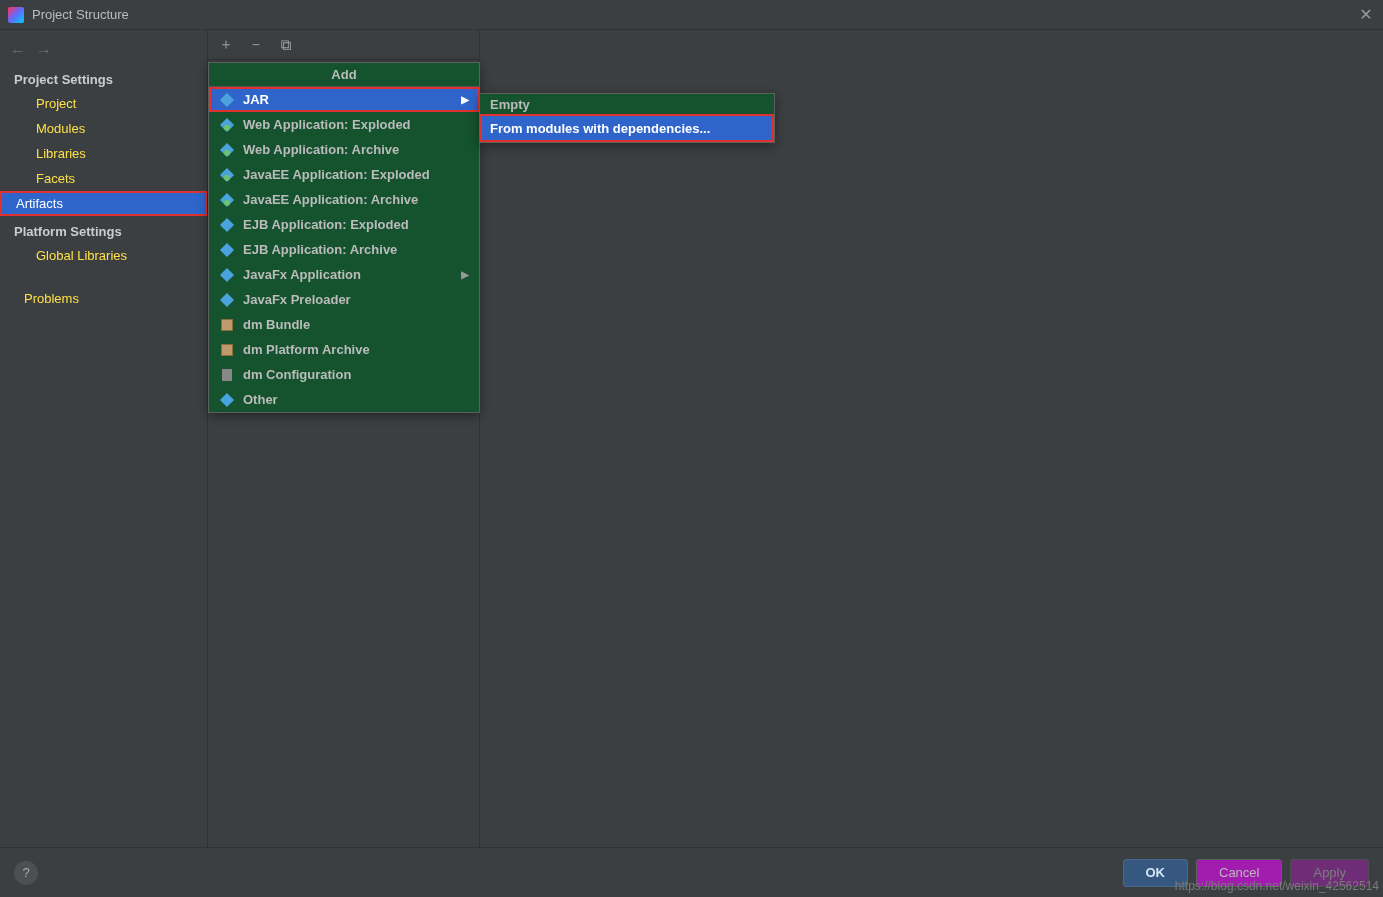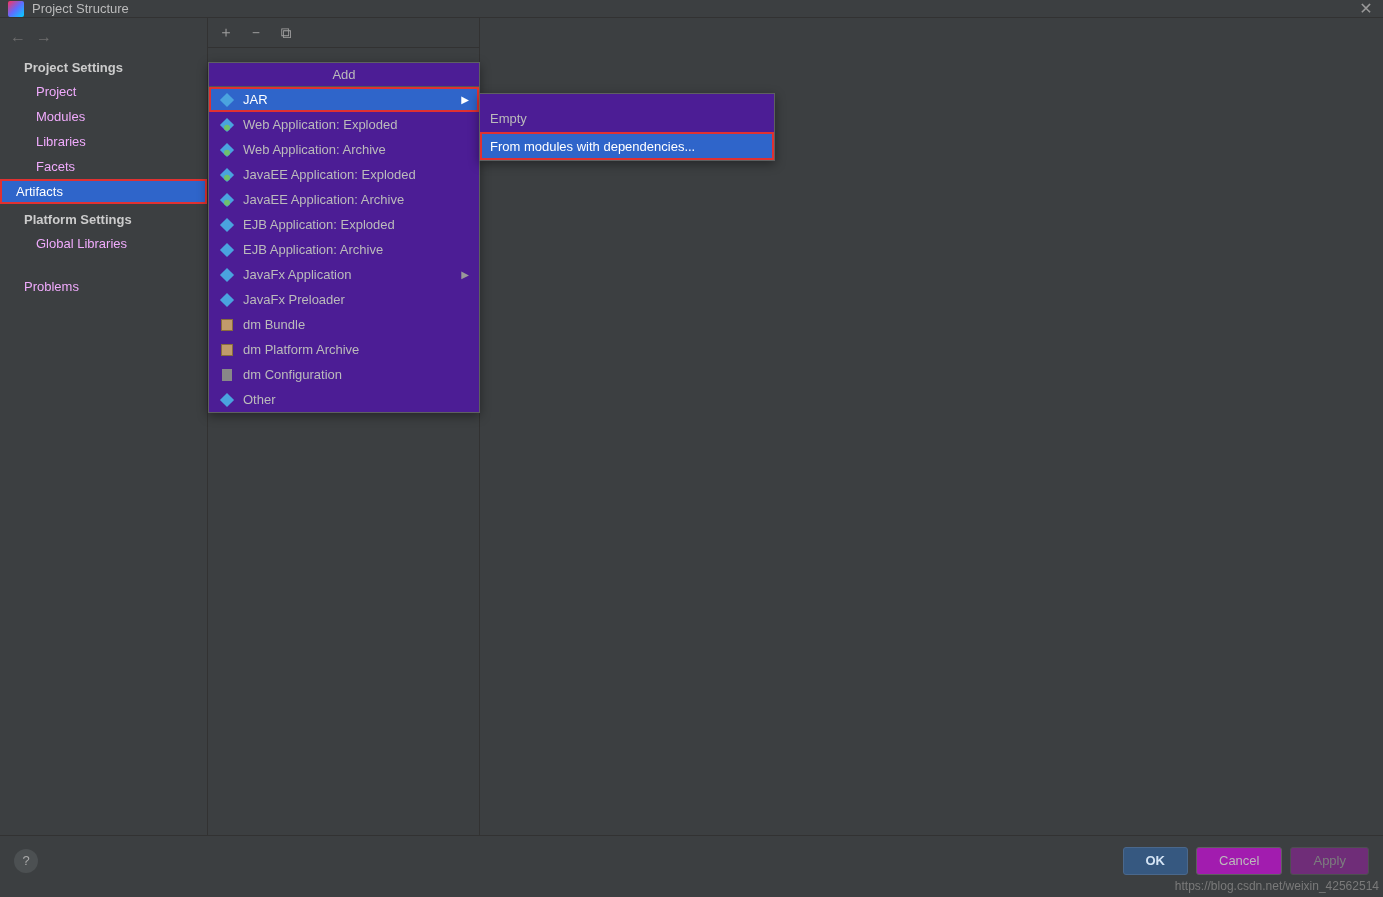--- a/index.html
+++ b/index.html
@@ -7,21 +7,21 @@
   font-family: "Segoe UI", -apple-system, sans-serif;
   font-size: 13px;
   background: #3c3f41;
   color: #bbbbbb;
   width: 1383px;
   height: 897px;
   overflow: hidden;
   position: relative;
 }
 .titlebar {
-  height: 18px;
+  height: 30px;
   background: #3c3f41;
   display: flex;
   align-items: center;
   padding: 0 8px;
   color: #bbbbbb;
   border-bottom: 1px solid #323232;
 }
 .titlebar .app-icon {
   width: 16px; height: 16px;
   background: linear-gradient(135deg, #fe315d 0%, #5f6cff 50%, #00d3ff 100%);
@@ -41,28 +41,28 @@
   padding-top: 4px;
 }
 .nav-arrows {
   padding: 6px 10px;
   display: flex;
   gap: 10px;
   color: #6e6e6e;
 }
 .nav-arrows span { font-size: 16px; }
 .section-header {
-  padding: 8px 14px 4px 24px;
+  padding: 8px 14px 4px 14px;
   font-weight: 600;
   color: #cccccc;
   font-size: 13px;
 }
 .sidebar-item {
   padding: 5px 14px 5px 36px;
-  color: #f0abfc;
+  color: #fde047;
   cursor: pointer;
   font-size: 13px;
 }
 .sidebar-item.selected {
   background: #2f65ca;
   color: #ffffff;
 }
 .sidebar-item.highlighted {
   outline: 2px solid #e03131;
   outline-offset: -2px;
@@ -124,23 +124,24 @@
 .btn.primary {
   background: #365880;
   border-color: #4a688c;
   color: #d4e4f5;
   font-weight: 600;
 }
 .btn.disabled { opacity: 0.5; }
 
 .popup {
   position: absolute;
-  background: #4c1d95;
+  background: #14532d;
   border: 1px solid #5e6060;
   box-shadow: 0 3px 10px rgba(0,0,0,0.4);
+  font-weight: bold;
 }
 .popup-header {
   text-align: center;
   padding: 4px 0;
   color: #bbbbbb;
   border-bottom: 1px solid #555;
   font-size: 13px;
 }
 .menu-item {
   display: flex;
@@ -330,21 +331,21 @@
         <span class="mi-icon">
           <span class="ico-diamond"></span>
         </span>
         <span class="mi-label">Other</span>
       </div>
     </div>
 </div>
 
 <div class="popup" id="jar-submenu" style="left:479px; top:93px; width:296px;">
   <div id="jar-items">
-      <div class="menu-item" style="height: 28px; margin-top: 10px;">
+      <div class="menu-item" style="height: 20px;">
         <span class="mi-label">Empty</span>
       </div>
       <div class="menu-item selected highlighted" style="height: 28px;">
         <span class="mi-label">From modules with dependencies...</span>
       </div>
     </div>
 </div>
 
 <div class="watermark">https://blog.csdn.net/weixin_42562514</div>
 

